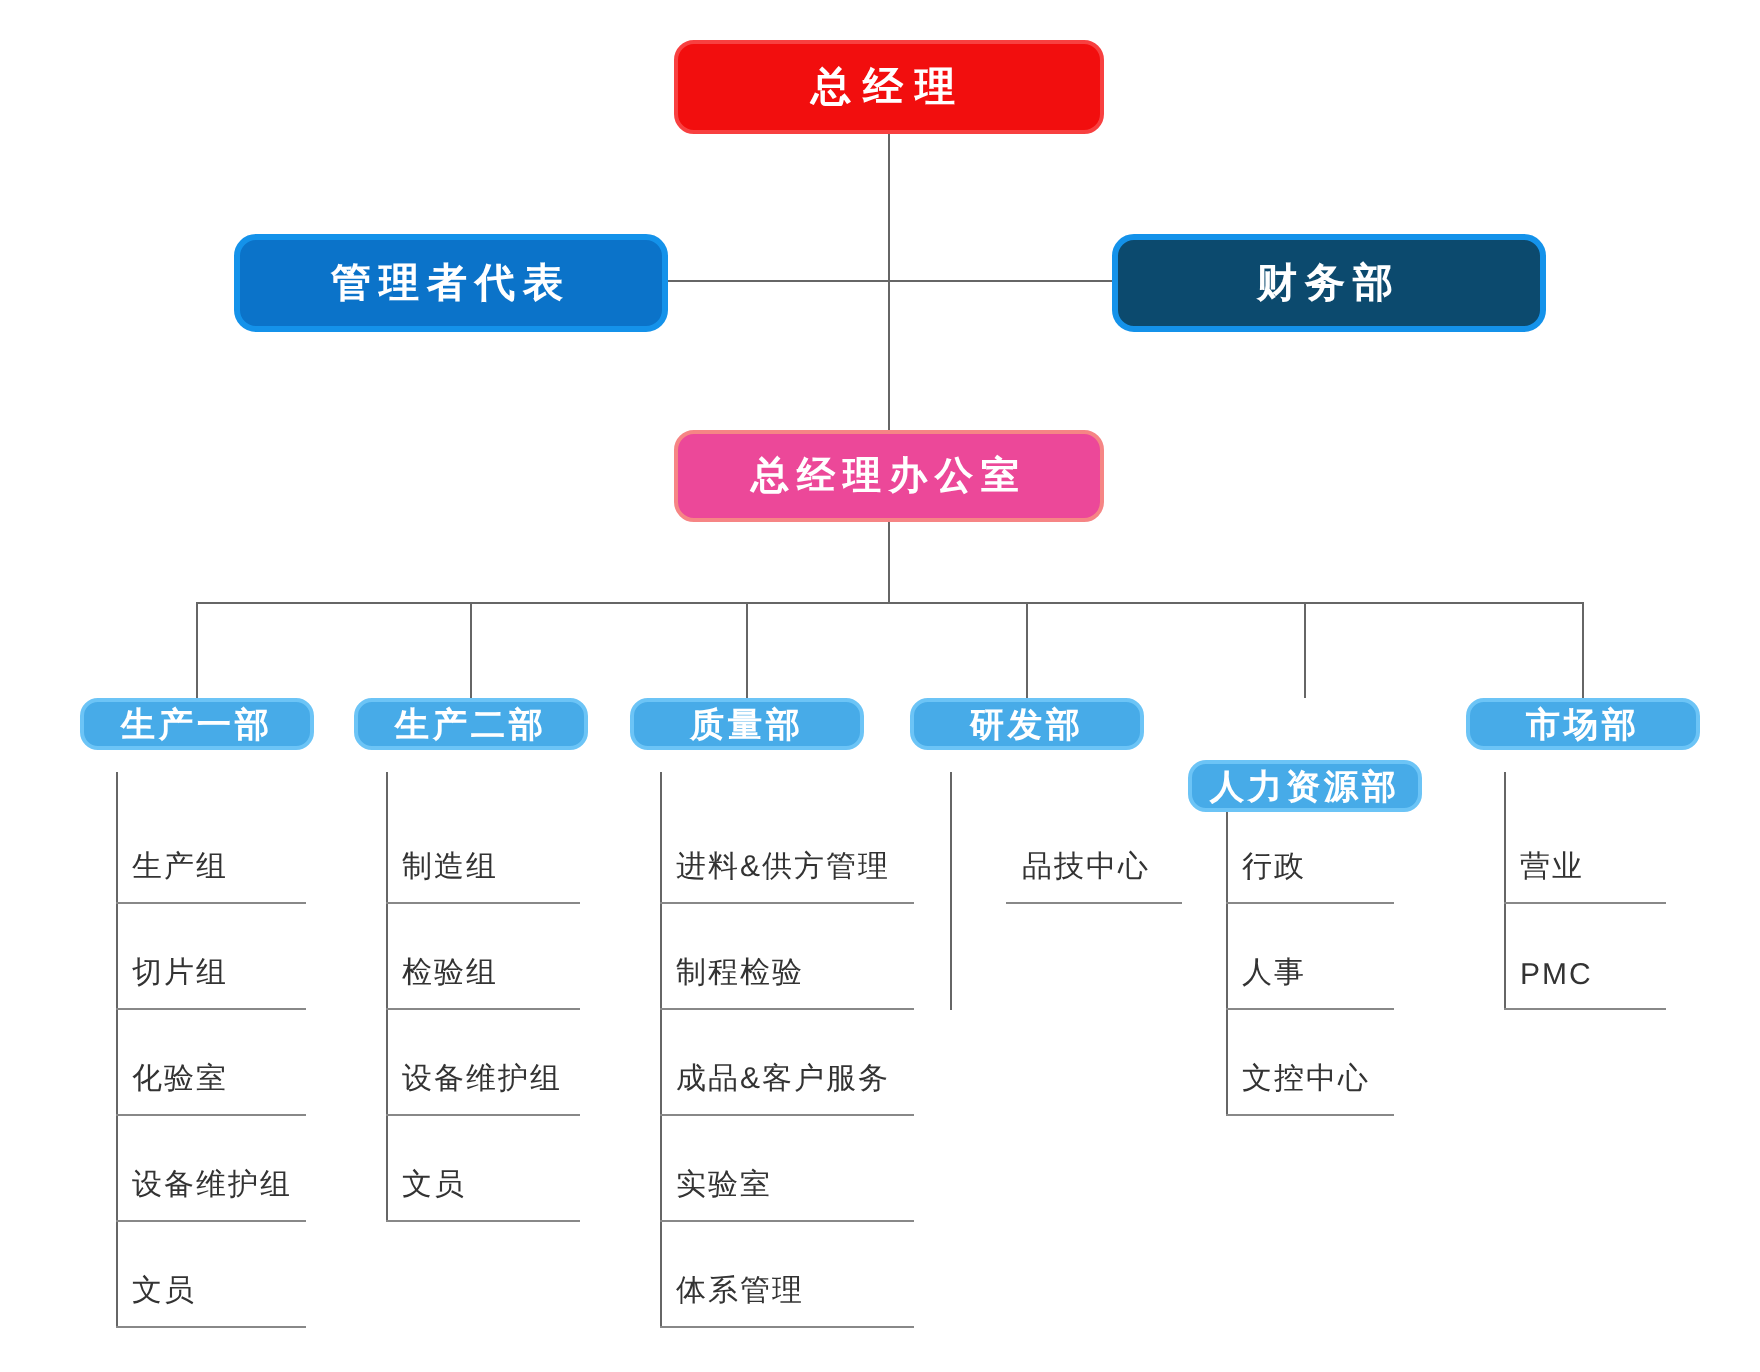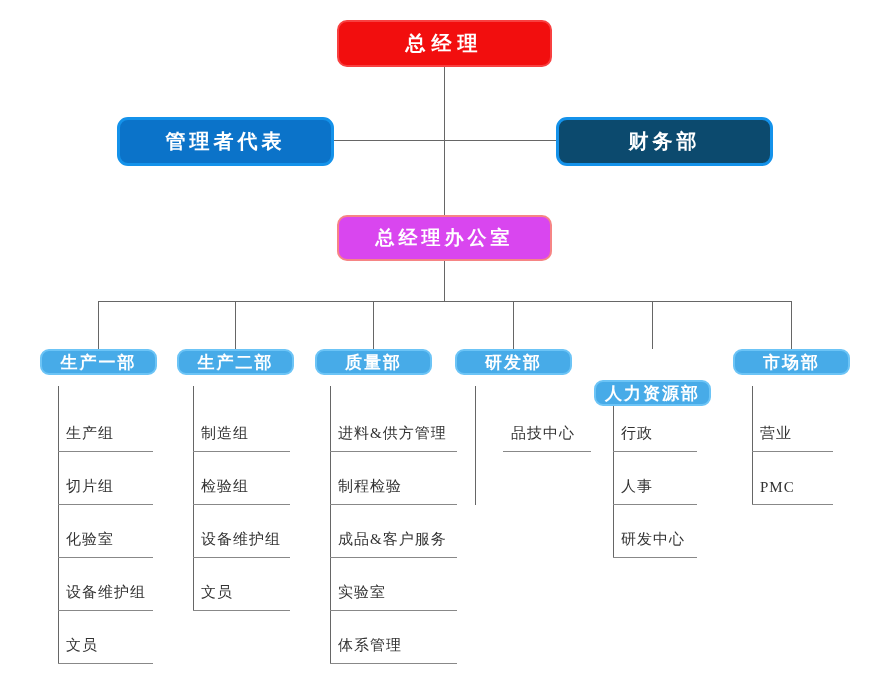--- a/index.html
+++ b/index.html
@@ -1,27 +1,27 @@
 <!DOCTYPE html>
 <html><head>
 <meta charset="utf-8">
 <style>
   html,body{margin:0;padding:0;background:#ffffff;}
   #stage{
     position:relative;width:880px;height:686px;background:#ffffff;overflow:hidden;
-    font-family:Liberation Serif, serif;
+    font-family:Liberation Sans, sans-serif;
   }
   .box{
     position:absolute;box-sizing:border-box;display:flex;align-items:center;justify-content:center;
     color:#ffffff;font-weight:bold;text-align:center;
   }
   .box-root{left:337px;top:20px;width:215px;height:47px;background:#f20e0e;border:2px solid #f84040;border-radius:10px;font-size:20px;letter-spacing:6px;}
   .box-blue-left{left:117px;top:117px;width:217px;height:49px;background:#0b73c9;border:3px solid #1492ea;border-radius:11px;font-size:20px;letter-spacing:4px;}
   .box-blue-right{left:556px;top:117px;width:217px;height:49px;background:#0c4a6e;border:3px solid #1492ea;border-radius:11px;font-size:20px;letter-spacing:4px;}
-  .box-office{left:337px;top:215px;width:215px;height:46px;background:#d946ef;border:2px solid #f68585;border-radius:10px;font-size:19px;letter-spacing:4px;}
+  .box-office{left:337px;top:215px;width:215px;height:46px;background:#ec4899;border:2px solid #f68585;border-radius:10px;font-size:19px;letter-spacing:4px;}
   .box-dept{top:349px;width:117px;height:26px;background:#47abe8;border:2px solid #6cc4f6;border-radius:9px;font-size:17px;letter-spacing:2px;}
   .line{position:absolute;background:#666666;}
   .vline{width:1px;}
   .hline{height:1px;}
   .col{position:absolute;}
   .item{
     height:53px;border-bottom:1px solid #888888;box-sizing:border-box;
     display:flex;align-items:flex-end;padding:0 0 8px 8px;
     font-size:15px;color:#333333;letter-spacing:1px;white-space:nowrap;
   }
@@ -86,21 +86,21 @@
     <div class="item">体系管理</div>
   </div>
 
   <div class="col" style="left:475px;top:399px;width:88px;padding-left:28px;">
     <div class="item">品技中心</div>
   </div>
 
   <div class="col" style="left:613px;top:399px;width:84px;">
     <div class="item">行政</div>
     <div class="item">人事</div>
-    <div class="item">研发中心</div>
+    <div class="item">文控中心</div>
   </div>
 
   <div class="col" style="left:752px;top:399px;width:81px;">
     <div class="item">营业</div>
     <div class="item">PMC</div>
   </div>
 
 </div>
 
 </body></html>

